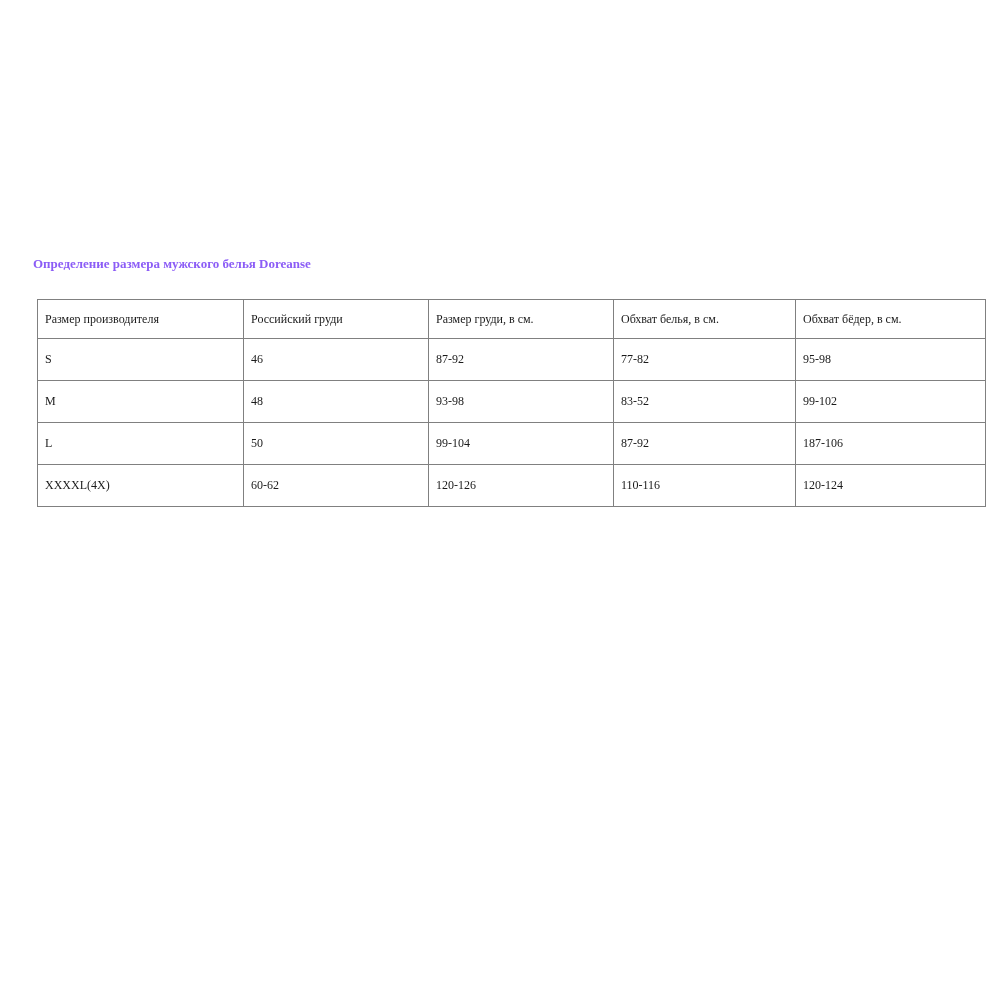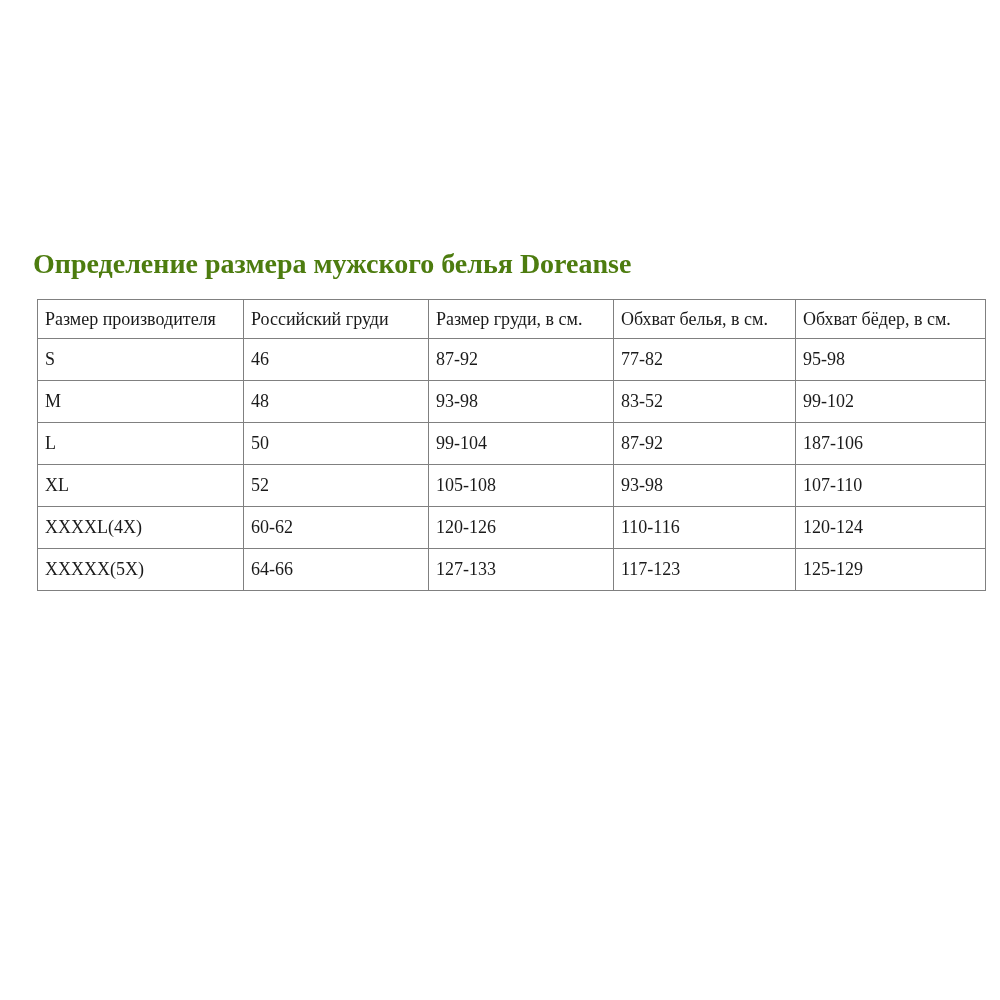--- a/index.html
+++ b/index.html
@@ -12,38 +12,38 @@
     height: 1000px;
     position: relative;
     font-family: "Liberation Serif", "DejaVu Serif", serif;
     color: #1a1a1a;
   }
   .page-title {
     position: absolute;
     left: 33px;
     top: 252px;
     margin: 0;
-    font-size: 28px;
+    font-size: 13px;
     line-height: 23px;
     font-weight: bold;
-    color: #4d7c0f;
+    color: #8b5cf6;
     white-space: nowrap;
   }
   table.size-table {
     position: absolute;
     left: 37px;
     top: 299px;
     width: 948px;
     border-collapse: collapse;
     table-layout: fixed;
   }
   .size-table th,
   .size-table td {
     border: 1px solid #808080;
-    font-size: 18px;
+    font-size: 12px;
     font-weight: normal;
     text-align: left;
     vertical-align: middle;
     padding: 0 4px 0 7px;
     white-space: nowrap;
     overflow: hidden;
   }
   .size-table th { height: 38px; }
   .size-table td { height: 41px; }
 </style>
@@ -85,34 +85,20 @@
       <td>99-102</td>
     </tr>
     <tr>
       <td>L</td>
       <td>50</td>
       <td>99-104</td>
       <td>87-92</td>
       <td>187-106</td>
     </tr>
     <tr>
-      <td>XL</td>
-      <td>52</td>
-      <td>105-108</td>
-      <td>93-98</td>
-      <td>107-110</td>
-    </tr>
-    <tr>
       <td>XXXXL(4X)</td>
       <td>60-62</td>
       <td>120-126</td>
       <td>110-116</td>
       <td>120-124</td>
     </tr>
-    <tr>
-      <td>XXXXX(5X)</td>
-      <td>64-66</td>
-      <td>127-133</td>
-      <td>117-123</td>
-      <td>125-129</td>
-    </tr>
   </tbody>
 </table>
 
 </body></html>

